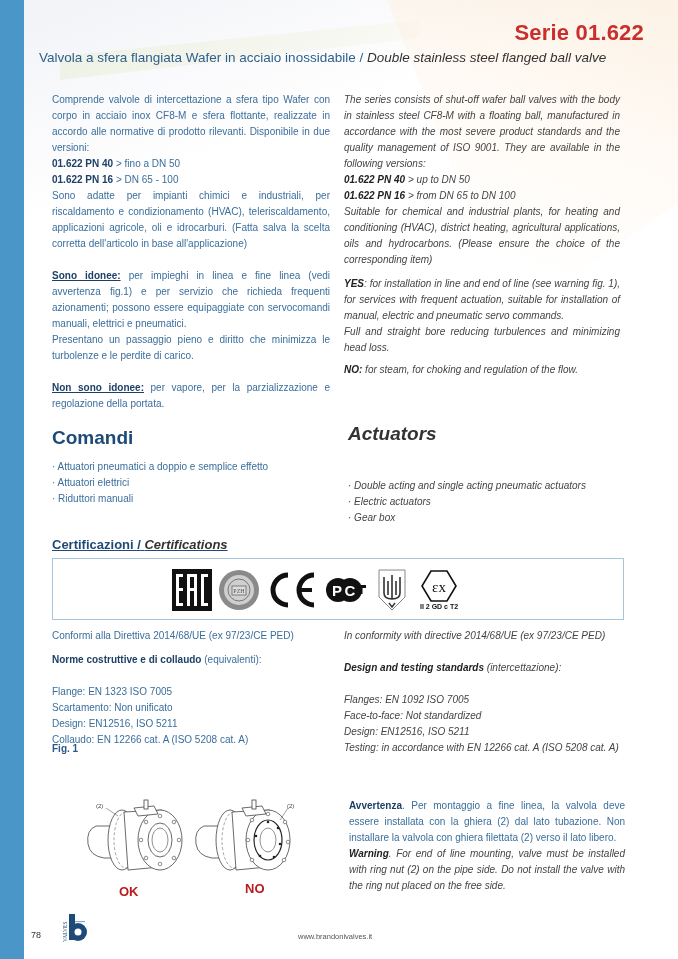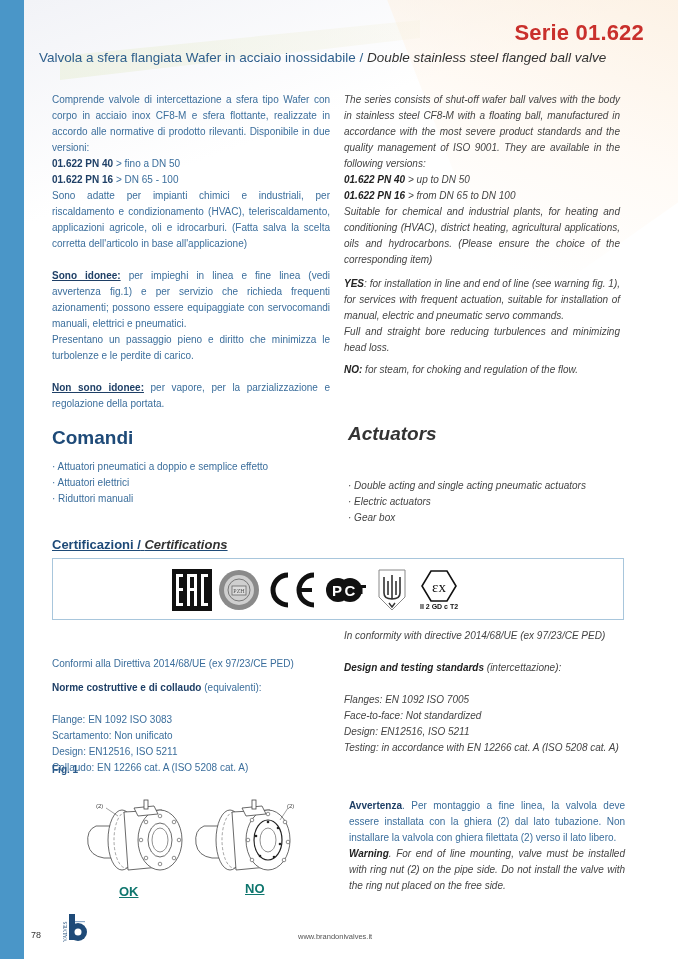--- a/index.html
+++ b/index.html
@@ -37,23 +37,23 @@
 
   .bullets { position: absolute; font-size: 10px; line-height: 16px; }
   .bullets div::before { content: "· "; }
 
   .cert-title { position: absolute; left: 52px; top: 537px; font-size: 13px; font-weight: bold; color: #1e4a78; text-decoration: underline; }
   .cert-title .en { font-style: italic; color: #333; }
   .cert-box { position: absolute; left: 52px; top: 558px; width: 572px; height: 62px; border: 1.5px solid #a8c6dc; }
   .logos { position: absolute; left: 172px; top: 566px; height: 48px; display: flex; align-items: center; gap: 6px; }
   .logo { display: flex; align-items: center; justify-content: center; }
 
-  .fig-label { position: absolute; left: 52px; top: 764px; font-size: 10px; font-weight: bold; color: #2b5a8a; }
+  .fig-label { position: absolute; left: 52px; top: 743px; font-size: 10px; font-weight: bold; color: #2b5a8a; }
   .valve { position: absolute; }
-  .valve-cap { position: absolute; font-size: 13px; font-weight: bold; color: #0f766e; text-decoration: underline; }
+  .valve-cap { position: absolute; font-size: 13px; font-weight: bold; color: #b91c1c; }
 
   .warn { position: absolute; left: 349px; top: 798px; width: 276px; font-size: 10px; line-height: 16px; text-align: justify; }
   .warn .it { color: #3b6e9c; }
   .warn .en { color: #444; font-style: italic; }
 
   .page-num { position: absolute; left: 31px; top: 930px; font-size: 9px; color: #333; }
   .brand-logo { position: absolute; left: 60px; top: 912px; }
   .website { position: absolute; left: 298px; top: 932px; font-size: 7.5px; color: #555; }
 </style>
 </head>
@@ -164,26 +164,26 @@
   </div>
   <div class="logo" style="flex-direction:column; margin-left:8px;">
     <svg width="36" height="32" viewBox="0 0 36 32">
       <polygon points="10,1 26,1 35,16 26,31 10,31 1,16" fill="#fff" stroke="#111" stroke-width="1.6"></polygon>
       <text x="18" y="22" font-size="15" text-anchor="middle" fill="#111" font-family="Liberation Serif, serif">εx</text>
     </svg>
     <span style="font-size:7px; font-weight:bold; color:#111; margin-top:1px;">II 2 GD c T2</span>
   </div>
 </div>
 
-<div class="col col-it" style="top:656px;">
+<div class="col col-it" style="top:628px;">
   <p>Conformi alla Direttiva 2014/68/UE (ex 97/23/CE PED)</p>
   <div style="height:8px"></div>
   <p><span class="b-it">Norme costruttive e di collaudo</span><span> (equivalenti):</span></p>
   <div class="gap"></div>
-  <div>Flange: EN 1092 ISO 3083</div>
+  <div>Flange: EN 1323 ISO 7005</div>
   <div>Scartamento: Non unificato</div>
   <div>Design: EN12516, ISO 5211</div>
   <div>Collaudo: EN 12266 cat. A (ISO 5208 cat. A)</div>
 </div>
 <div class="col col-en" style="top:628px;">
   <p>In conformity with directive 2014/68/UE (ex 97/23/CE PED)</p>
   <div style="height:16px"></div>
   <p><span class="b-en">Design and testing standards</span><span> (intercettazione):</span></p>
   <div class="gap"></div>
   <div>Flanges: EN 1092 ISO 7005</div>

